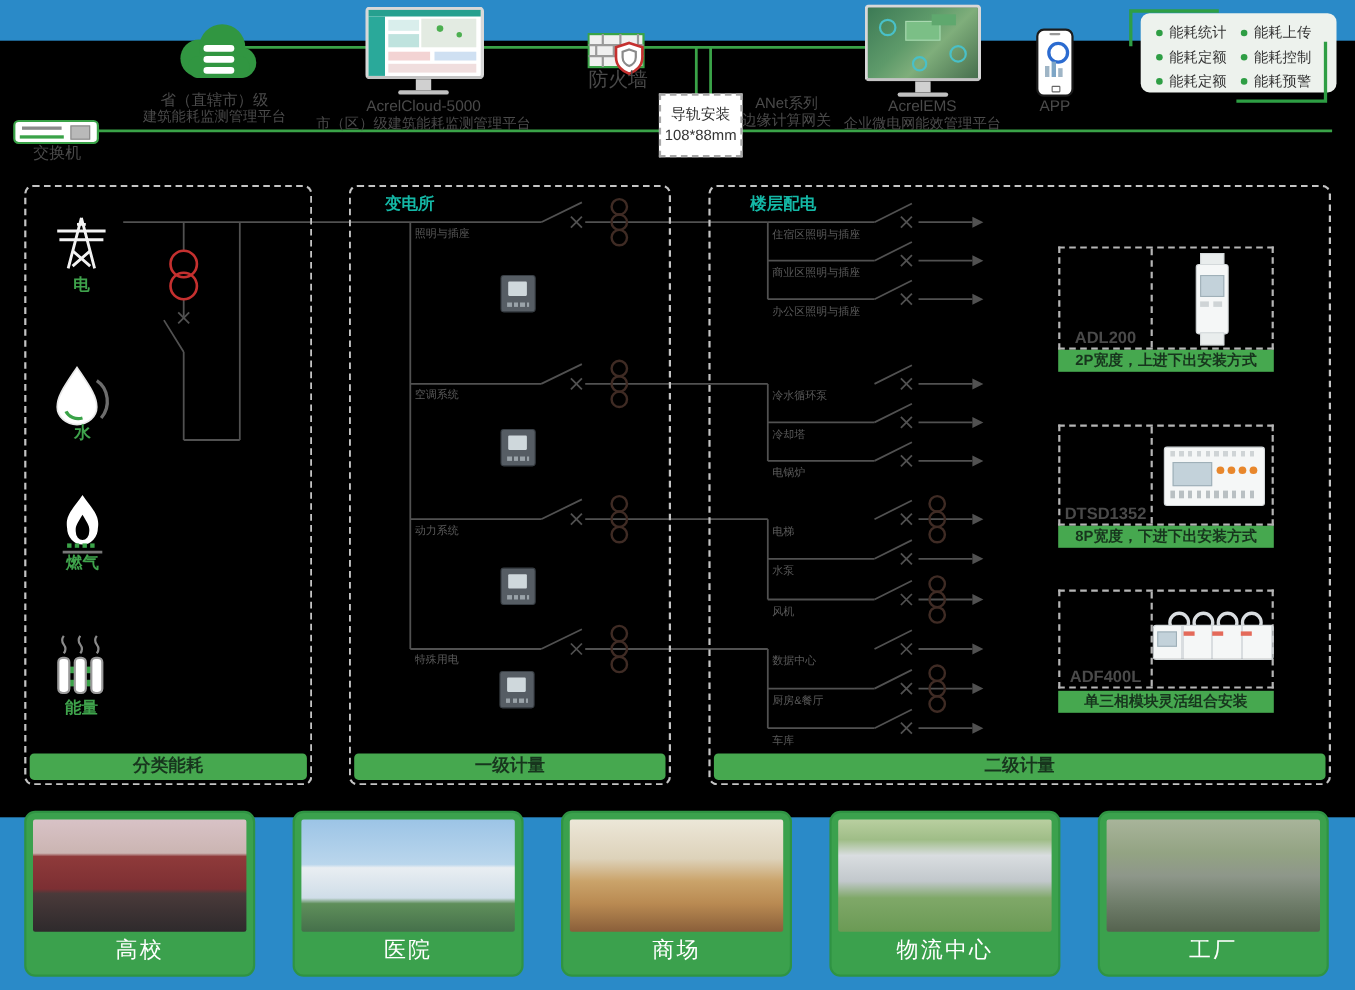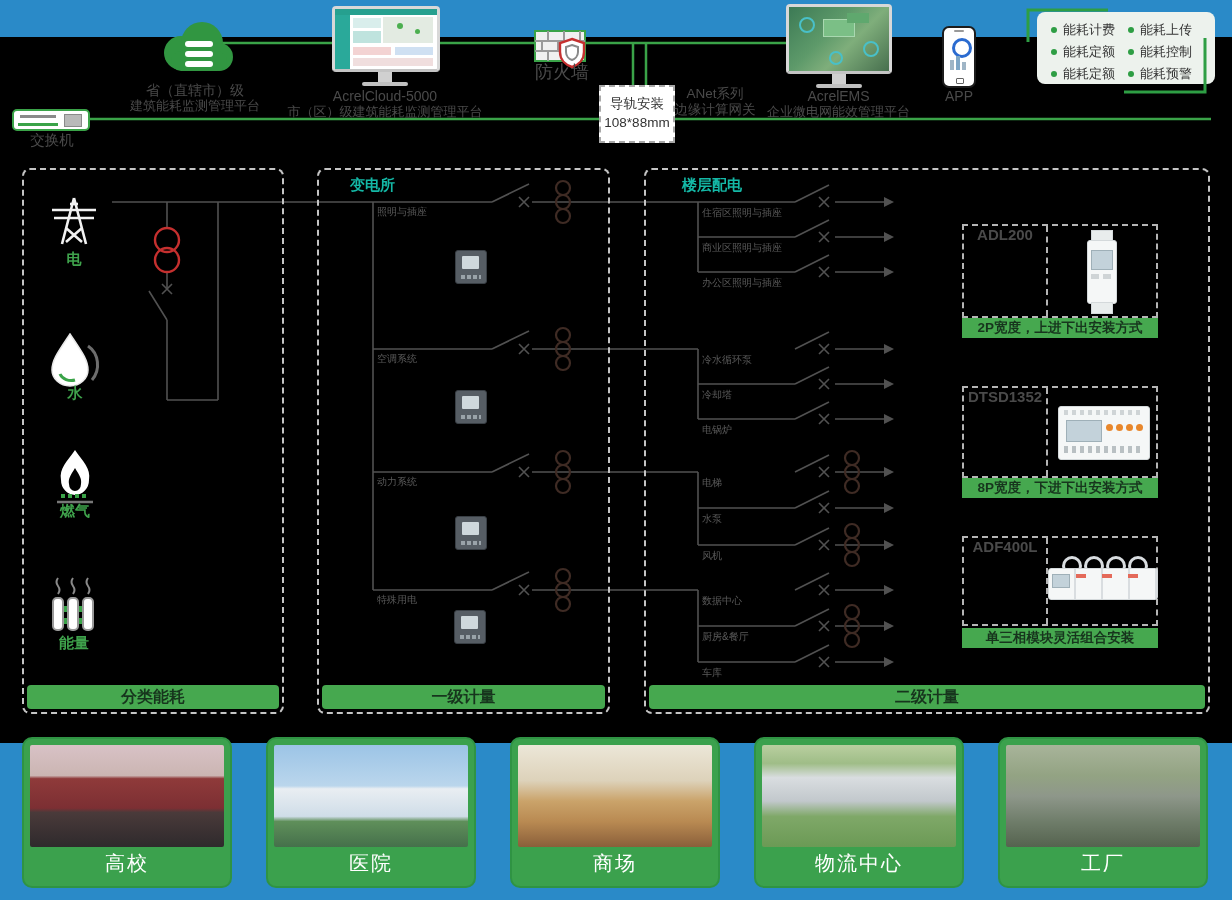--- a/index.html
+++ b/index.html
@@ -34,21 +34,21 @@
   .rowlabel{color:#5a5a5a;font-size:10px;white-space:nowrap;}
   .catlabel{color:#3fa34c;font-size:15px;font-weight:bold;text-align:center;}
   
   .meter{width:30px;height:32px;background:#565d64;border:1px solid #393f45;border-radius:3px;}
   .meter .scr{position:absolute;left:6px;top:5px;width:17px;height:13px;background:#cfd8dc;border-radius:1px;}
   .meter .btns{position:absolute;left:5px;bottom:4px;width:20px;height:4px;
                background:repeating-linear-gradient(90deg,#9aa3a9 0 4px,#565d64 4px 6px);}
   
   .prodbox{border:2px dashed #b5b5b5;box-sizing:border-box;}
   .prodbox .cell-l{position:absolute;left:0;top:0;bottom:0;width:82px;border-right:2px dashed #b5b5b5;
-                   display:flex;align-items:flex-start;justify-content:center;}
+                   display:flex;align-items:flex-end;justify-content:center;}
   .model{color:#4a4a4a;font-size:15px;font-weight:bold;}
   .prodbar{background:#46a84f;color:#17351d;font-size:13.5px;font-weight:bold;text-align:center;line-height:20px;height:20px;}
   .devbody{background:#f5f7f7;border:1px solid #d4d9db;border-radius:3px;}
   .lcd{background:#c3d2da;border:1px solid #9fb0b8;}
   
   .card{width:210px;height:151px;background:#3ba14d;border:2px solid #2f9343;border-radius:10px;box-sizing:border-box;}
   .card .photo{position:absolute;left:6px;top:6px;width:194px;height:102px;border-radius:2px;}
   .card .clabel{position:absolute;left:0;right:0;bottom:9px;text-align:center;color:#fff;font-size:20px;letter-spacing:2px;}
   
   .phone{width:34px;height:62px;background:#fff;border:2px solid #1c1c1c;border-radius:7px;box-sizing:border-box;}
@@ -229,21 +229,21 @@
     <div class="abs" style="left:6px;top:32px;width:4px;height:10px;background:#9fb5c6;"></div>
     <div class="abs" style="left:12px;top:28px;width:4px;height:14px;background:#7ea6c6;"></div>
     <div class="abs" style="left:18px;top:34px;width:4px;height:8px;background:#9fb5c6;"></div>
     <div class="abs" style="left:12px;top:50px;width:6px;height:4px;border:1px solid #666;border-radius:1px;"></div>
   </div>
   <div class="abs devlabel" style="left:938px;top:88px;width:42px;font-size:14px;">APP</div>
 
   <div class="abs features" style="left:1037px;top:12px;width:178px;height:72px;">
     <div class="feat">
         <span class="dot"></span>
-        <span>能耗计费</span>
+        <span>能耗统计</span>
       </div>
     <div class="feat">
         <span class="dot"></span>
         <span>能耗上传</span>
       </div>
     <div class="feat">
         <span class="dot"></span>
         <span>能耗定额</span>
       </div>
     <div class="feat">

